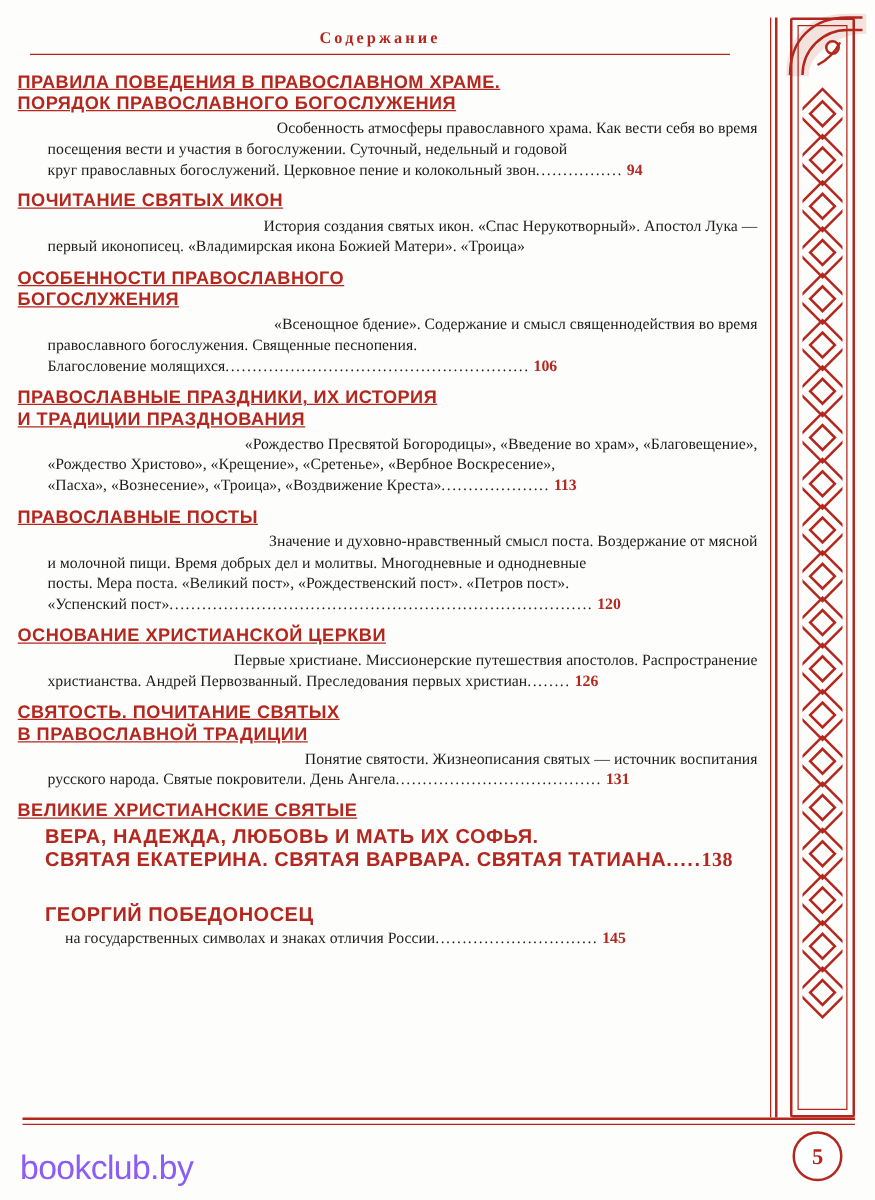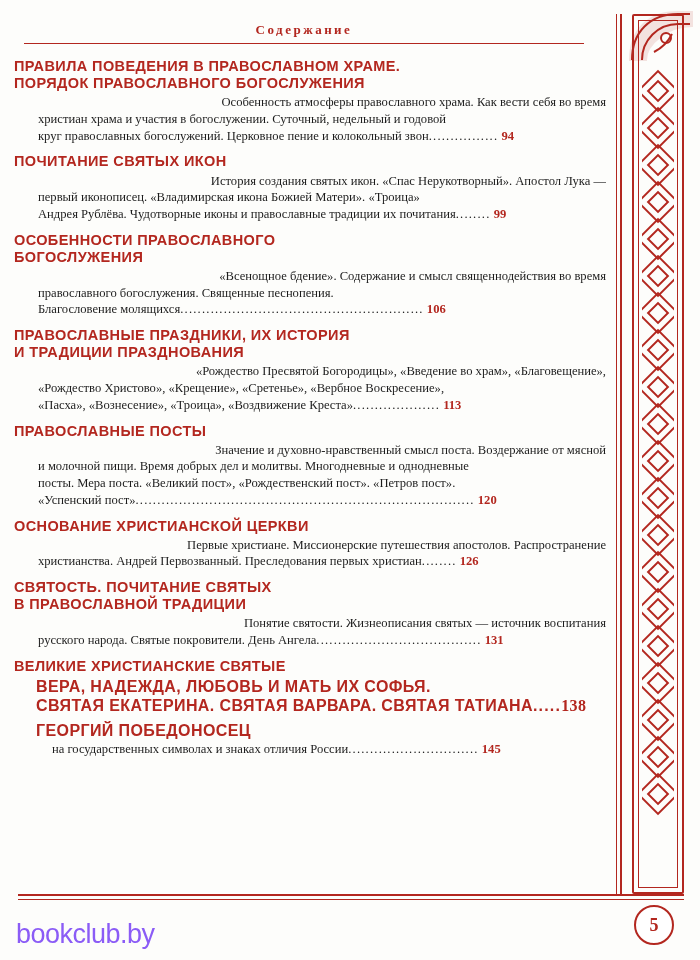--- a/index.html
+++ b/index.html
@@ -149,21 +149,21 @@
   .entry-title {
     color: #b3271f;
     font-family: "Liberation Sans", sans-serif;
     font-weight: 700;
     font-size: 14.5px;
     letter-spacing: 0.4px;
     line-height: 1.18;
     text-transform: uppercase;
     margin-bottom: 2px;
   }
-  .entry-title .ln { display: block; }
+  .entry-title .ln { display: block; text-decoration: underline; }
   .entry-desc {
     color: #1d1d1d;
     font-family: "Liberation Serif", serif;
     font-size: 12.6px;
     line-height: 1.33;
     padding-left: 24px;
     position: relative;
   }
   .entry-desc .ln {
     display: block;
@@ -279,33 +279,32 @@
 
   <div class="content">
 
     <div class="entry">
       <div class="entry-title">
         <span class="ln">ПРАВИЛА ПОВЕДЕНИЯ В ПРАВОСЛАВНОМ ХРАМЕ.</span>
         <span class="ln">ПОРЯДОК ПРАВОСЛАВНОГО БОГОСЛУЖЕНИЯ</span>
       </div>
       <div class="entry-desc">
         <span class="ln first">Особенность атмосферы православного храма. Как вести себя во время</span>
-        <span class="ln">христиан храма и участия в богослужении. Суточный, недельный и годовой</span>
+        <span class="ln">посещения вести и участия в богослужении. Суточный, недельный и годовой</span>
         <span class="ln"><span>круг православных богослужений. Церковное пение и колокольный звон</span><span class="leader">................</span> <span class="pageno">94</span></span>
       </div>
     </div>
 
     <div class="entry">
       <div class="entry-title">
         <span class="ln">ПОЧИТАНИЕ СВЯТЫХ ИКОН</span>
       </div>
       <div class="entry-desc">
         <span class="ln first">История создания святых икон. «Спас Нерукотворный». Апостол Лука —</span>
         <span class="ln">первый иконописец. «Владимирская икона Божией Матери». «Троица»</span>
-        <span class="ln"><span>Андрея Рублёва. Чудотворные иконы и православные традиции их почитания</span><span class="leader">........</span> <span class="pageno">99</span></span>
       </div>
     </div>
 
     <div class="entry">
       <div class="entry-title">
         <span class="ln">ОСОБЕННОСТИ ПРАВОСЛАВНОГО</span>
         <span class="ln">БОГОСЛУЖЕНИЯ</span>
       </div>
       <div class="entry-desc">
         <span class="ln first">«Всенощное бдение». Содержание и смысл священнодействия во время</span>
@@ -362,21 +361,21 @@
     <div class="entry">
       <div class="entry-title">
         <span class="ln">ВЕЛИКИЕ ХРИСТИАНСКИЕ СВЯТЫЕ</span>
       </div>
 
       <div class="subentry-title">
         <span class="ln">ВЕРА, НАДЕЖДА, ЛЮБОВЬ И МАТЬ ИХ СОФЬЯ.</span>
         <span class="ln"><span>СВЯТАЯ ЕКАТЕРИНА. СВЯТАЯ ВАРВАРА. СВЯТАЯ ТАТИАНА</span><span class="leader">.....</span><span class="pageno">138</span></span>
       </div>
 
-      <div class="subentry-title" style="margin-top:6px;">
+      <div class="subentry-title" style="margin-top:24px;">
         <span class="ln">ГЕОРГИЙ ПОБЕДОНОСЕЦ</span>
       </div>
       <div class="entry-desc" style="padding-left:38px;">
         <span class="ln"><span>на государственных символах и знаках отличия России</span><span class="leader">..............................</span> <span class="pageno">145</span></span>
       </div>
     </div>
 
   </div>
 
   <div class="bottom-strip"></div>

